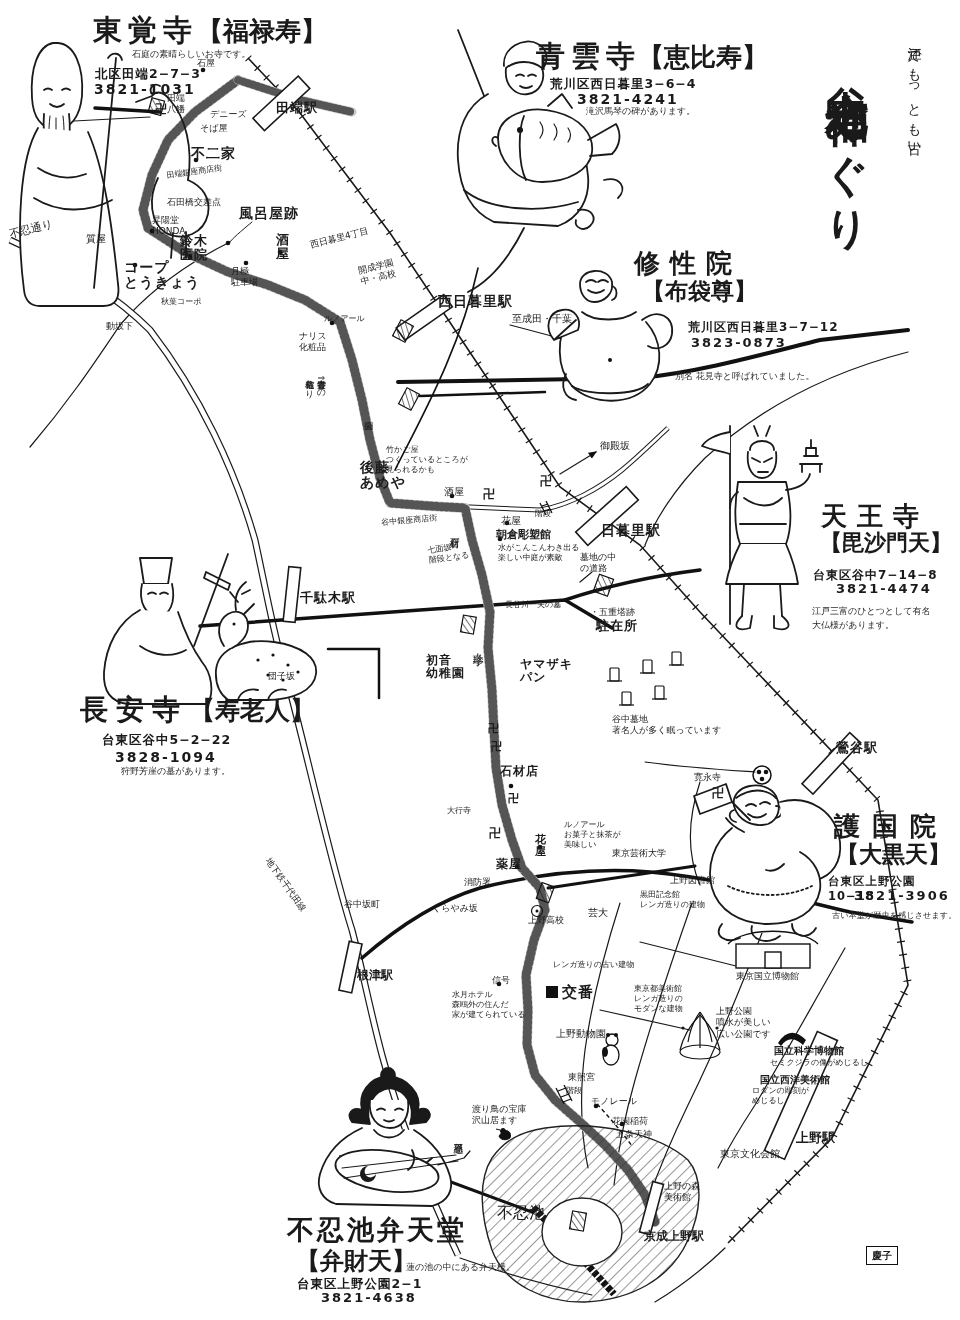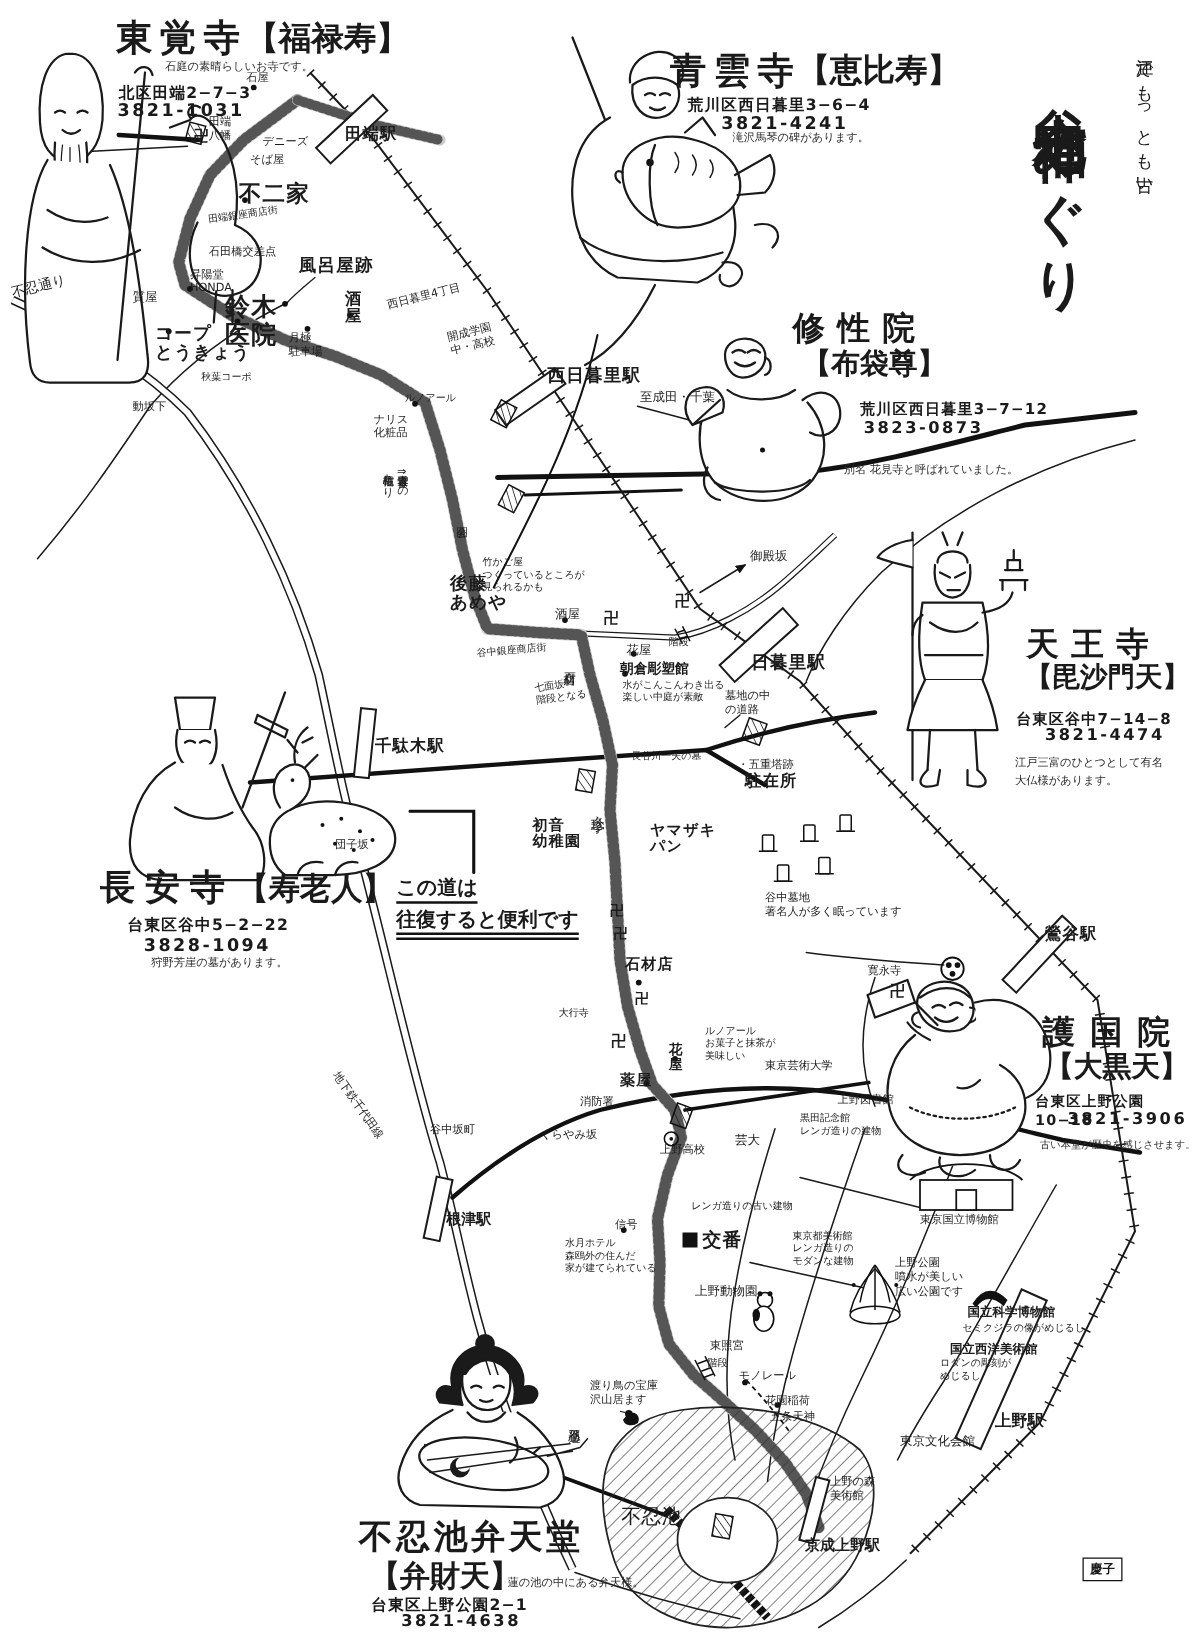--- a/index.html
+++ b/index.html
@@ -344,37 +344,37 @@
   </g>
 </svg>
 
   <div id="labels">
       <div class="lbl " style="left: 197px; top: 58px; font-size: 9px;">石屋</div>
       <div class="lbl " style="left: 167px; top: 93px; font-size: 9px;">田端
 八幡</div>
       <div class="lbl mj" style="left: 155px; top: 102px; font-size: 12px;">卍</div>
       <div class="lbl " style="left: 210px; top: 109px; font-size: 9px;">デニーズ</div>
       <div class="lbl " style="left: 200px; top: 123px; font-size: 9px;">そば屋</div>
-      <div class="lbl g" style="left: 191px; top: 146px; font-size: 18px;">不二家</div>
+      <div class="lbl g" style="left: 191px; top: 146px; font-size: 14px;">不二家</div>
       <div class="lbl " style="left: 166px; top: 171px; font-size: 8px; transform: rotate(-8deg);">田端銀座商店街</div>
       <div class="lbl " style="left: 167px; top: 197px; font-size: 9px;">石田橋交差点</div>
       <div class="lbl g" style="left: 239px; top: 206px; font-size: 14px;">風呂屋跡</div>
       <div class="lbl " style="left: 152px; top: 215px; font-size: 9px;">昇陽堂
 HONDA</div>
-      <div class="lbl g" style="left: 180px; top: 234px; font-size: 20px;">鈴木
+      <div class="lbl g" style="left: 180px; top: 234px; font-size: 13px;">鈴木
 医院</div>
       <div class="lbl g" style="left: 276px; top: 233px; font-size: 13px;">酒
 屋</div>
       <div class="lbl " style="left: 231px; top: 266px; font-size: 9px;">月極
 駐車場</div>
       <div class="lbl " style="left: 309px; top: 240px; font-size: 9px; transform: rotate(-14deg);">西日暮里4丁目</div>
       <div class="lbl " style="left: 357px; top: 266px; font-size: 9px; transform: rotate(-14deg);">開成学園
 中・高校</div>
       <div class="lbl " style="left: 8px; top: 228px; font-size: 11px; transform: rotate(-14deg);">不忍通り</div>
-      <div class="lbl " style="left: 86px; top: 233px; font-size: 10px; margin-left: 20px;">質屋</div>
+      <div class="lbl " style="left: 86px; top: 233px; font-size: 10px;">質屋</div>
       <div class="lbl g" style="left: 124px; top: 260px; font-size: 14px;">コープ
 とうきょう</div>
       <div class="lbl " style="left: 161px; top: 297px; font-size: 8px;">秋葉コーポ</div>
       <div class="lbl " style="left: 106px; top: 321px; font-size: 9px;">動坂下</div>
       <div class="lbl " style="left: 324px; top: 314px; font-size: 8px;">ルノアール</div>
       <div class="lbl " style="left: 299px; top: 331px; font-size: 9px;">ナリス
 化粧品</div>
       <div class="lbl g" style="left: 438px; top: 294px; font-size: 14px;">西日暮里駅</div>
       <div class="lbl " style="left: 512px; top: 313px; font-size: 10px;">至成田・千葉</div>
       <div class="lbl v" style="left: 303px; top: 373px; font-size: 9px;">青雲寺参道⇒の
@@ -529,19 +529,15 @@
 
   <div>
     <div class="tname" style="left:287px;top:1216px;font-size:27px;letter-spacing:3px">不忍池弁天堂</div>
     <div class="tdeity" style="left:296px;top:1249px;font-size:24px">【弁財天】</div>
     <div class="tnote" style="left:406px;top:1261px">蓮の池の中にある弁天様。</div>
     <div class="taddr" style="left:297px;top:1276px;font-size:12.5px">台東区上野公園2−1</div>
     <div class="tphone" style="left:321px;top:1290px;font-size:13px">3821-4638</div>
   </div>
 
 
-  <div id="route-tip">
-    <div>この道は</div>
-    <div class="l2"><div>往復すると便利です</div></div>
-  </div>
 
   <div id="seal">慶子</div>
 </div>
 
 </body></html>

